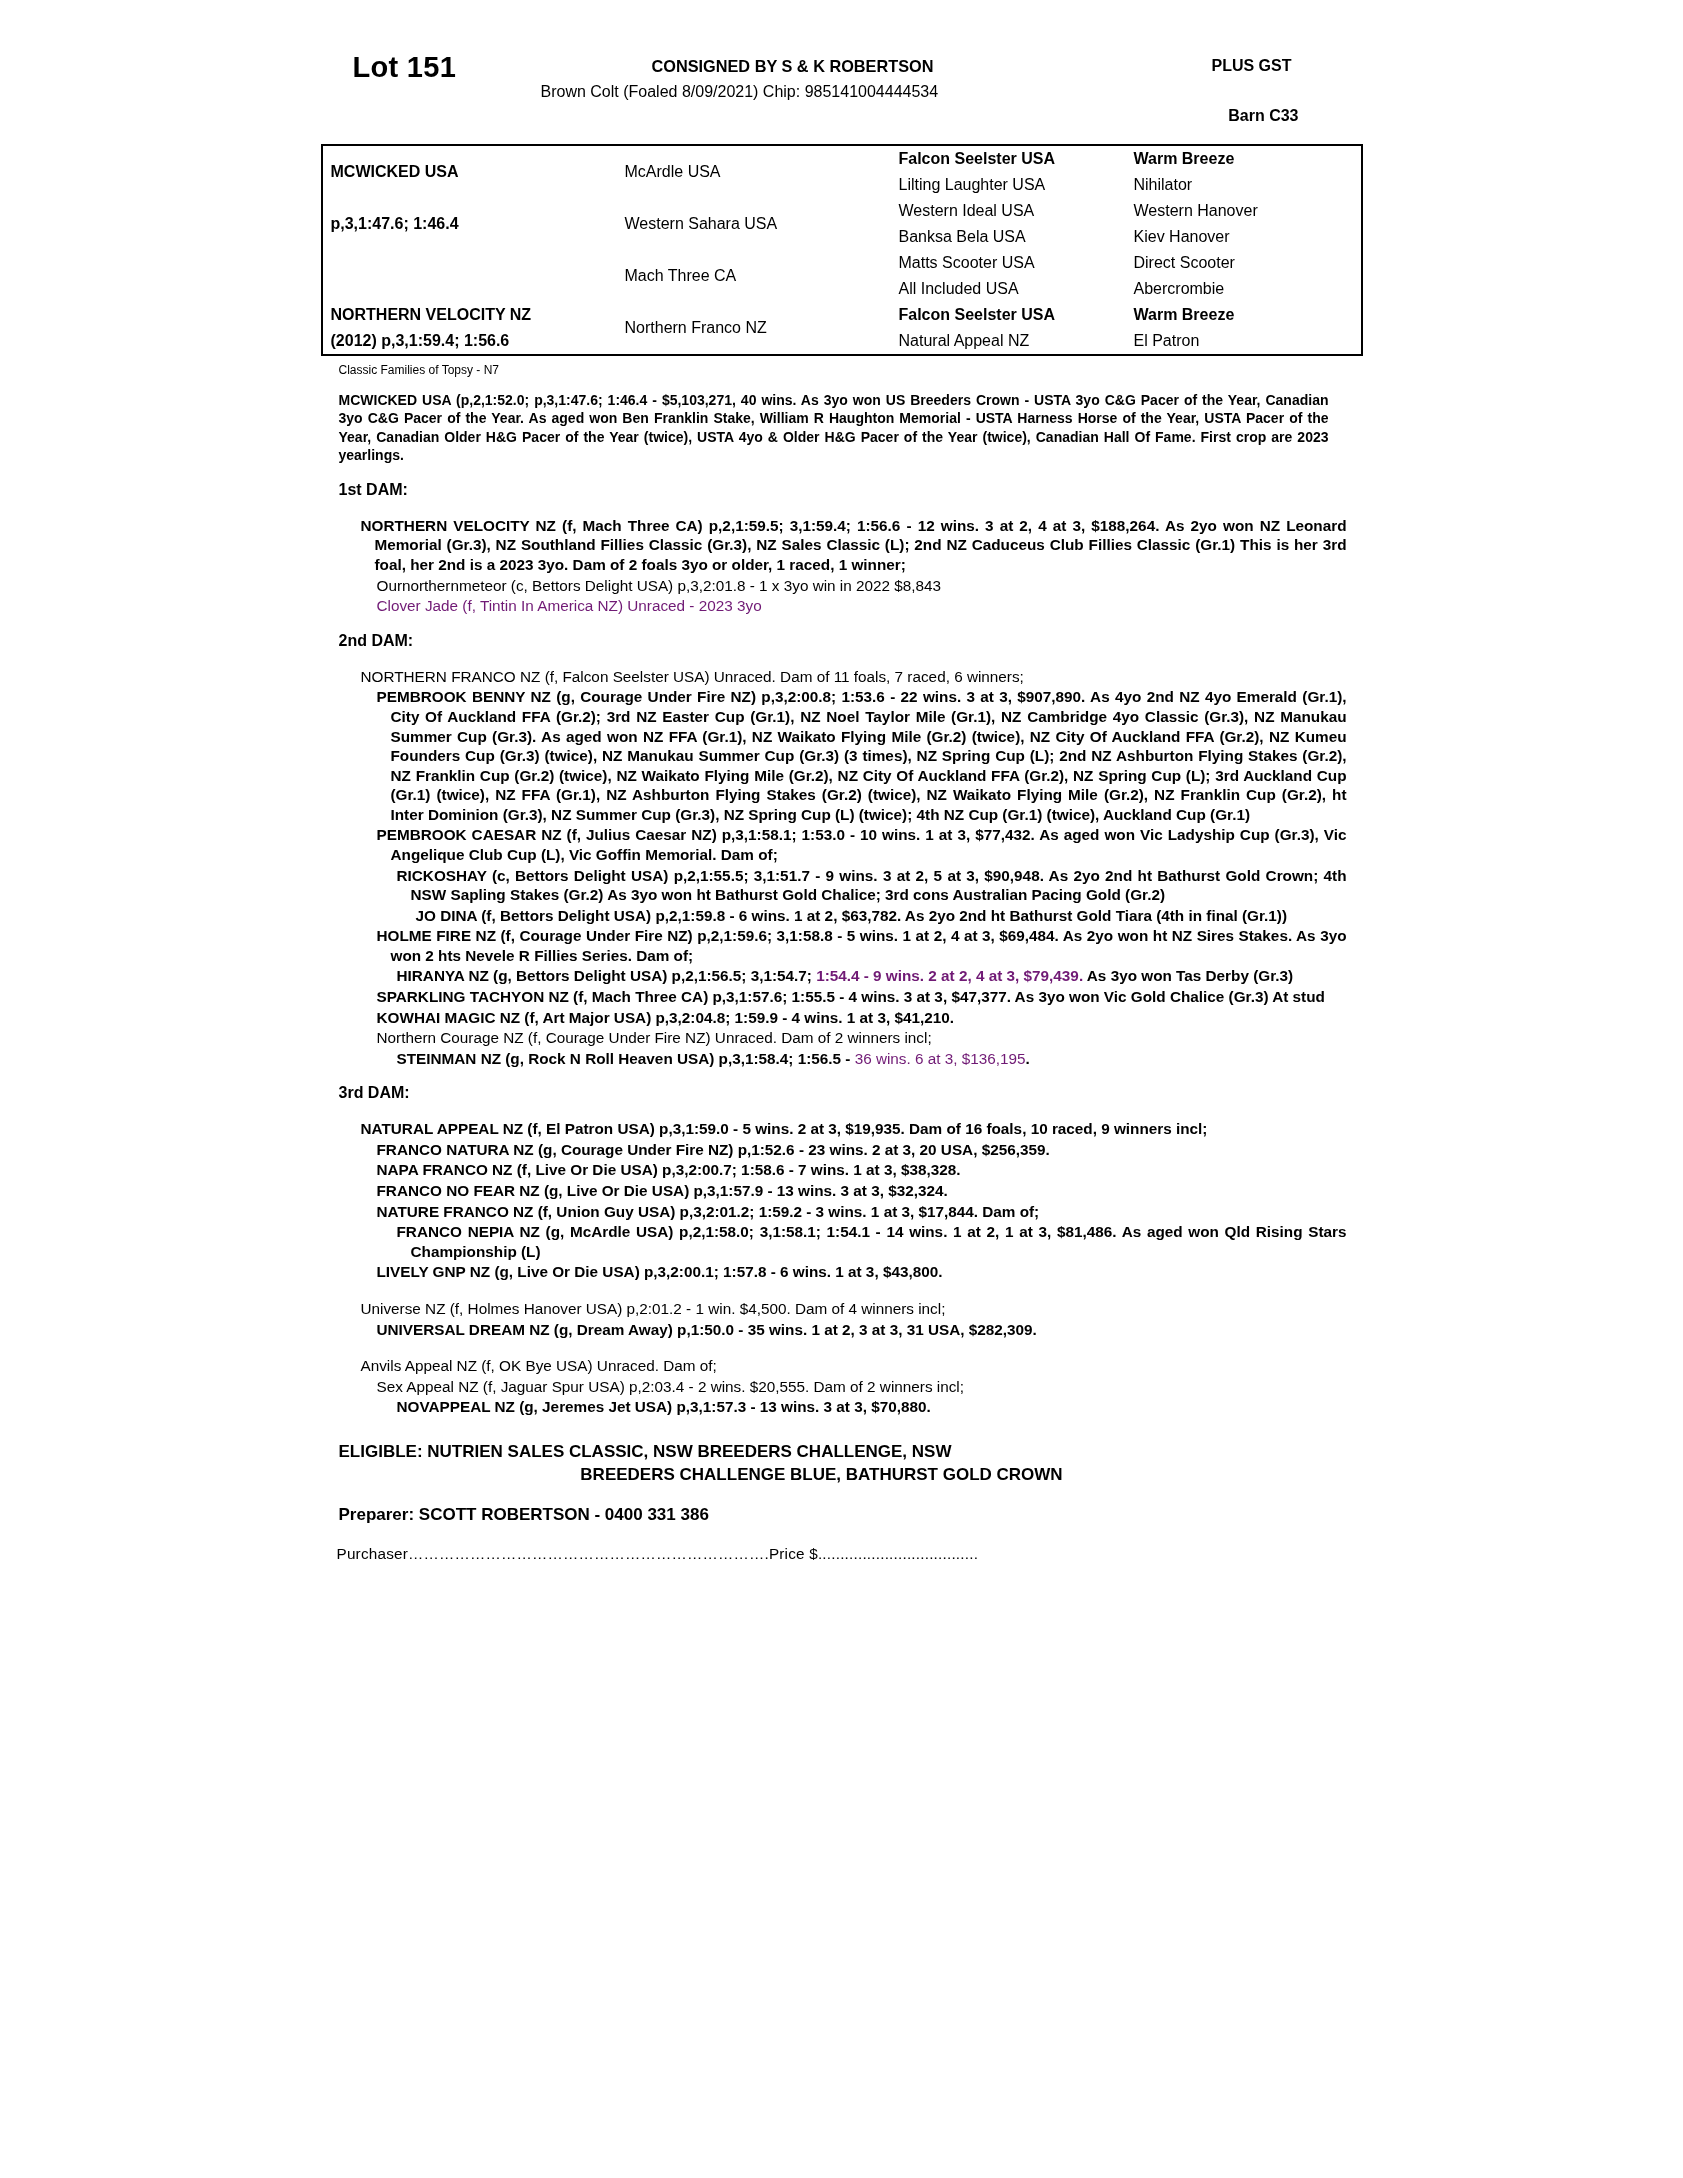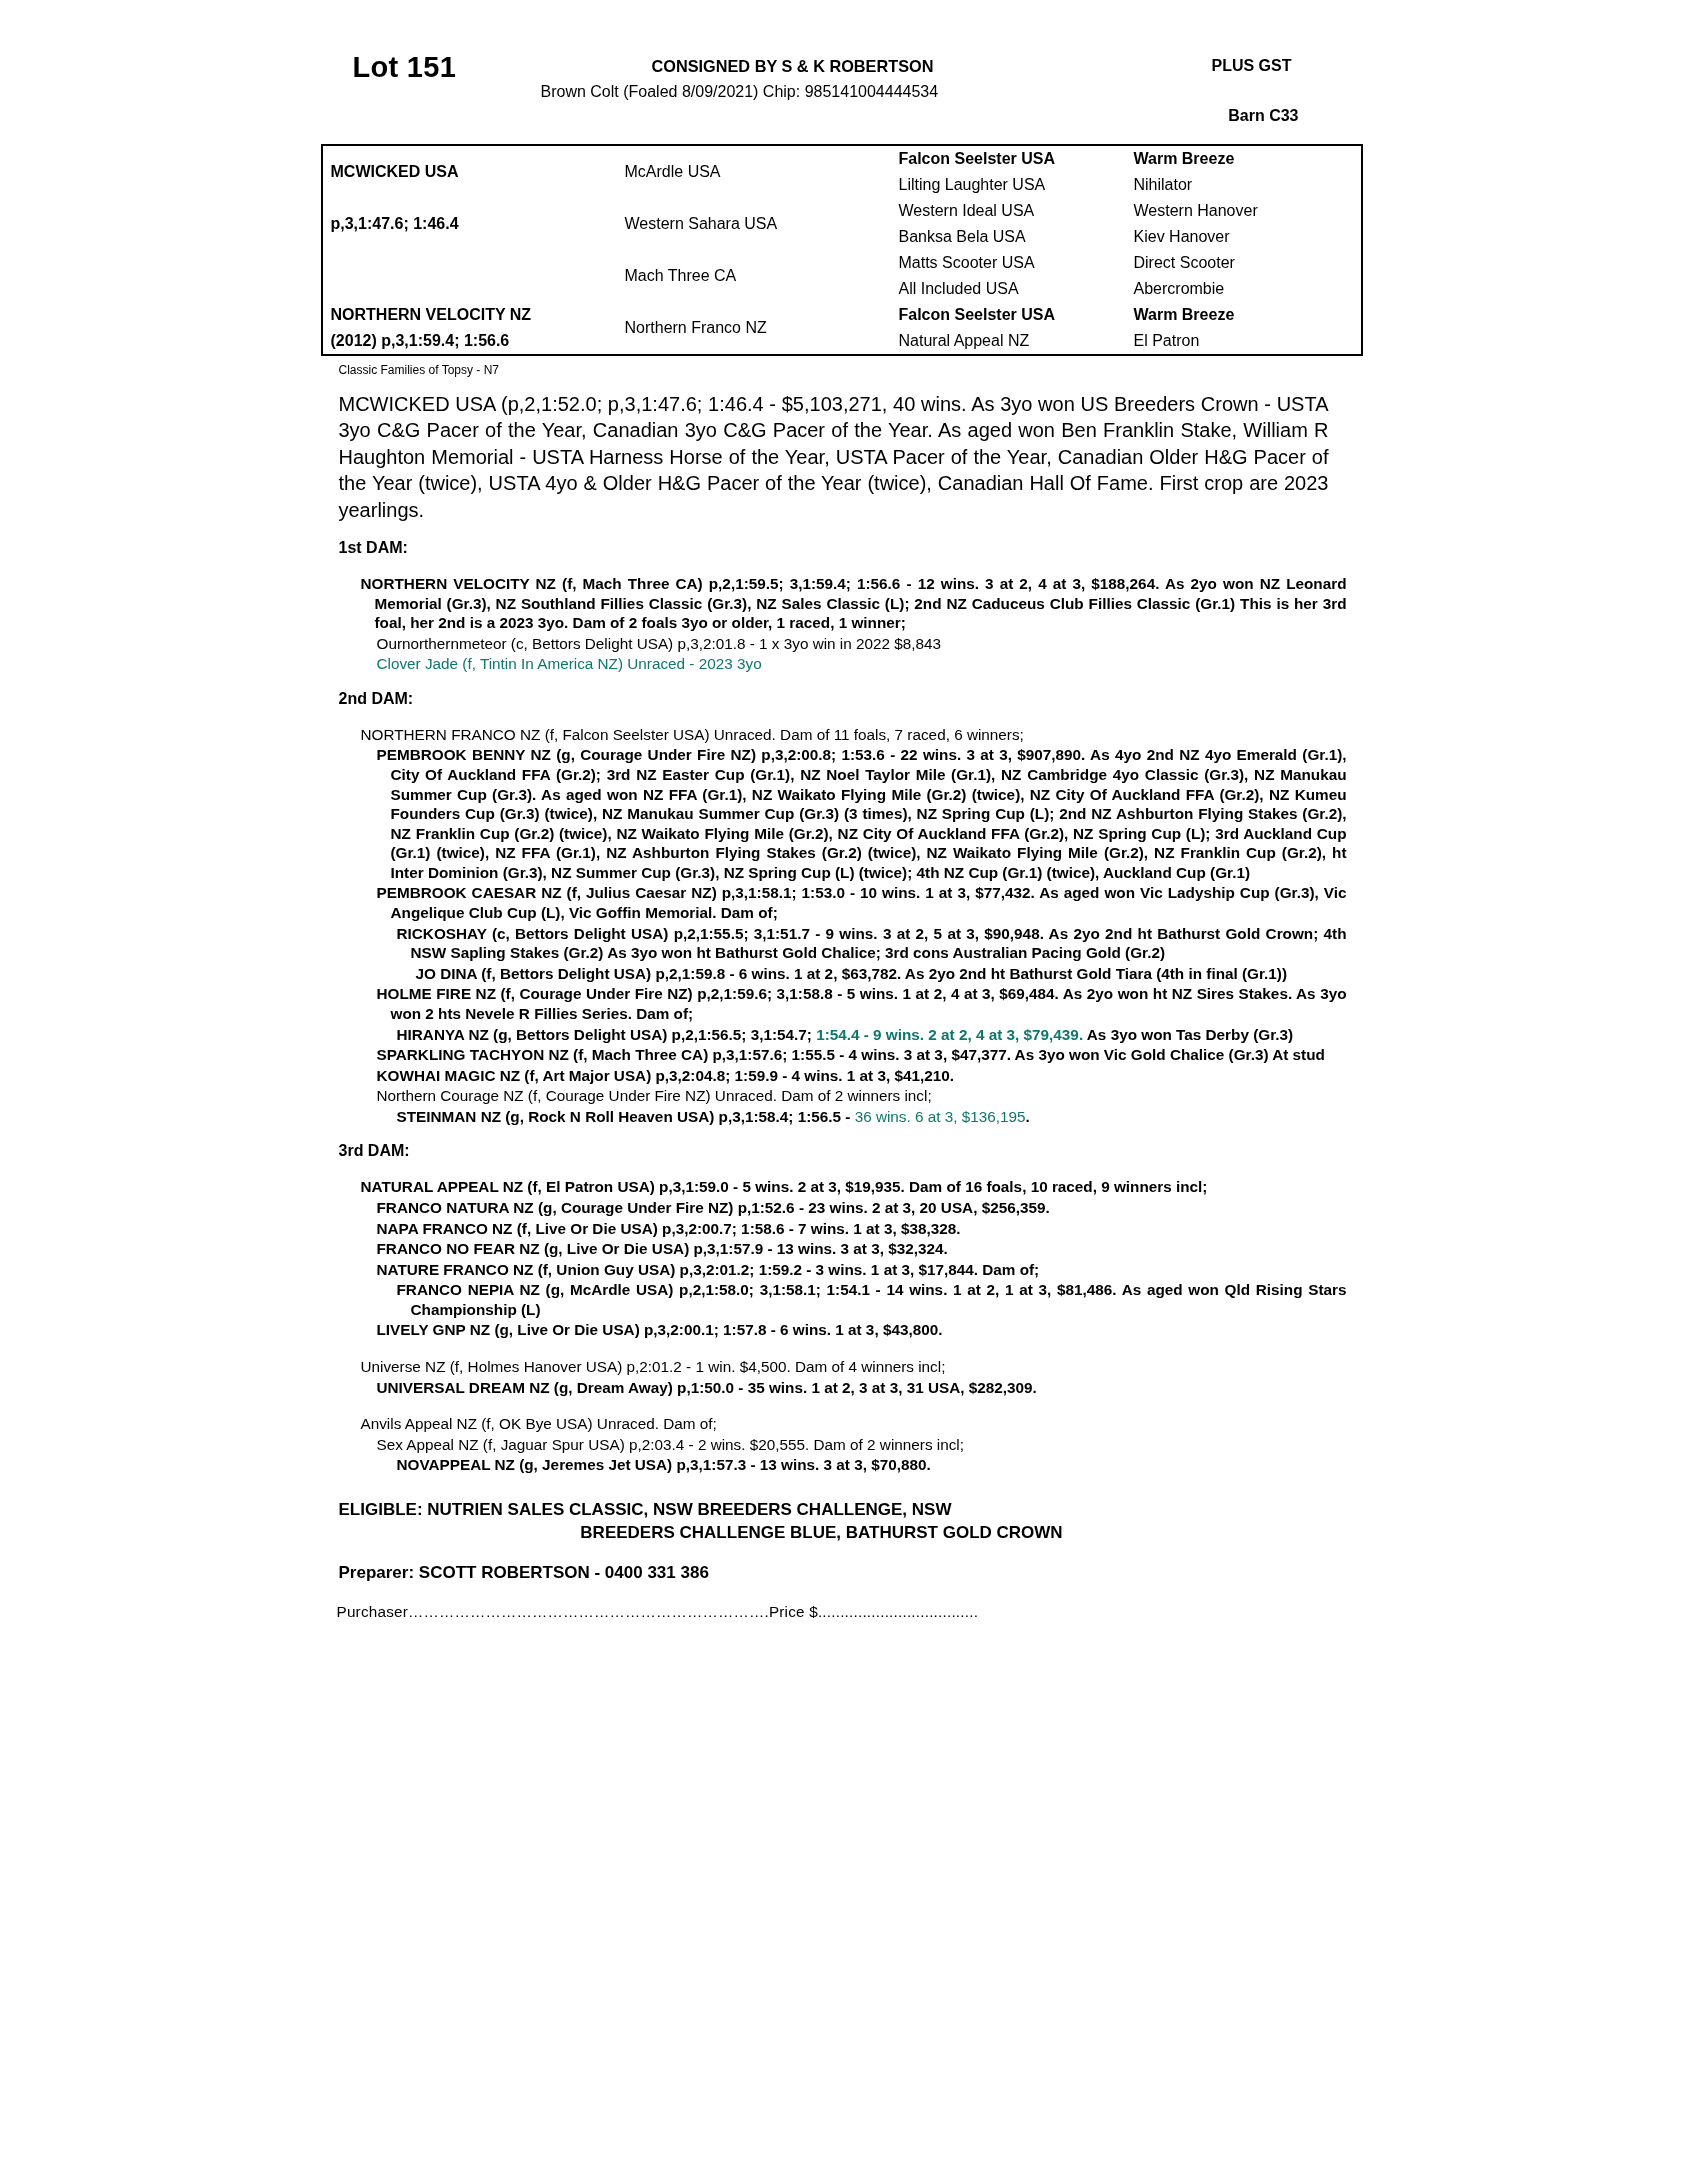--- a/index.html
+++ b/index.html
@@ -95,42 +95,42 @@
   td.c3 { width: 223px; }
   .b { font-weight: bold; }
 
   
   .classic {
     margin: 7px 0 0 2px;
     font-size: 12px;
   }
   .sire-block {
     margin: 14px 0 0 2px;
-    font-size: 20px;
-    font-weight: normal;
+    font-size: 14px;
+    font-weight: bold;
     line-height: 1.32;
     text-align: justify;
     width: 990px;
   }
   .dam-head {
     margin: 16px 0 0 2px;
     font-size: 16px;
     font-weight: bold;
   }
   .para {
     font-size: 15.3px;
     line-height: 1.28;
     text-align: justify;
     margin: 1px 0 0 0;
   }
   .i1 { margin-left: 12px; text-indent: 0; padding-left: 26px; text-indent: -14px; margin-top: 17px;}
   .i2 { margin-left: 28px; padding-left: 26px; text-indent: -14px;}
   .i3 { margin-left: 48px; padding-left: 26px; text-indent: -14px;}
   .i4 { margin-left: 67px; padding-left: 26px; text-indent: -14px;}
-  .red { color: #0f766e; }
+  .red { color: #701a75; }
 
   
   .eligible {
     margin: 24px 0 0 0;
     font-size: 17px;
     font-weight: bold;
     line-height: 1.35;
   }
   .eligible .l1 { display: block; margin-left: 2px;}
   .eligible .l2 { display: block; text-align: center; padding-right: 40px;}

